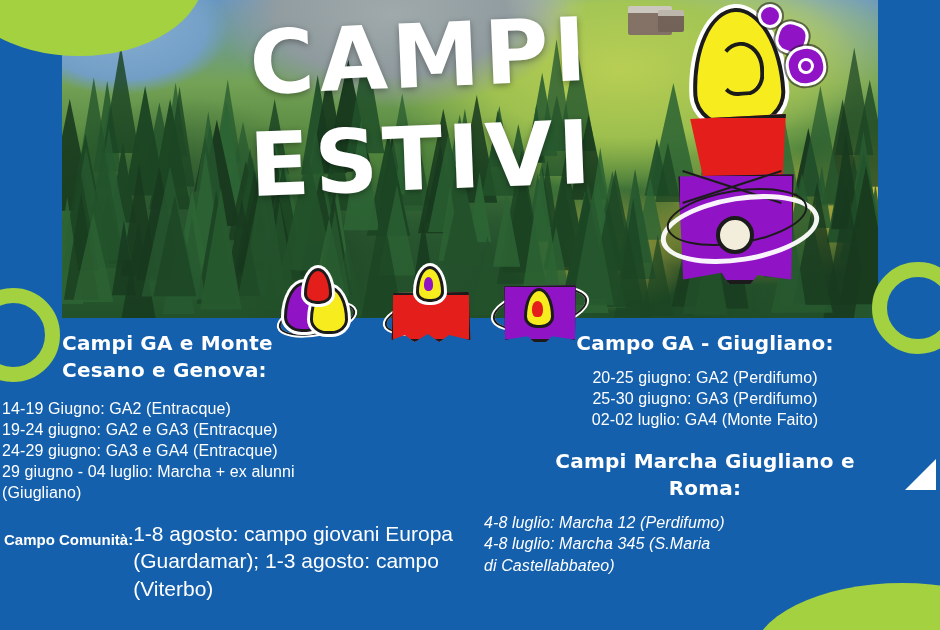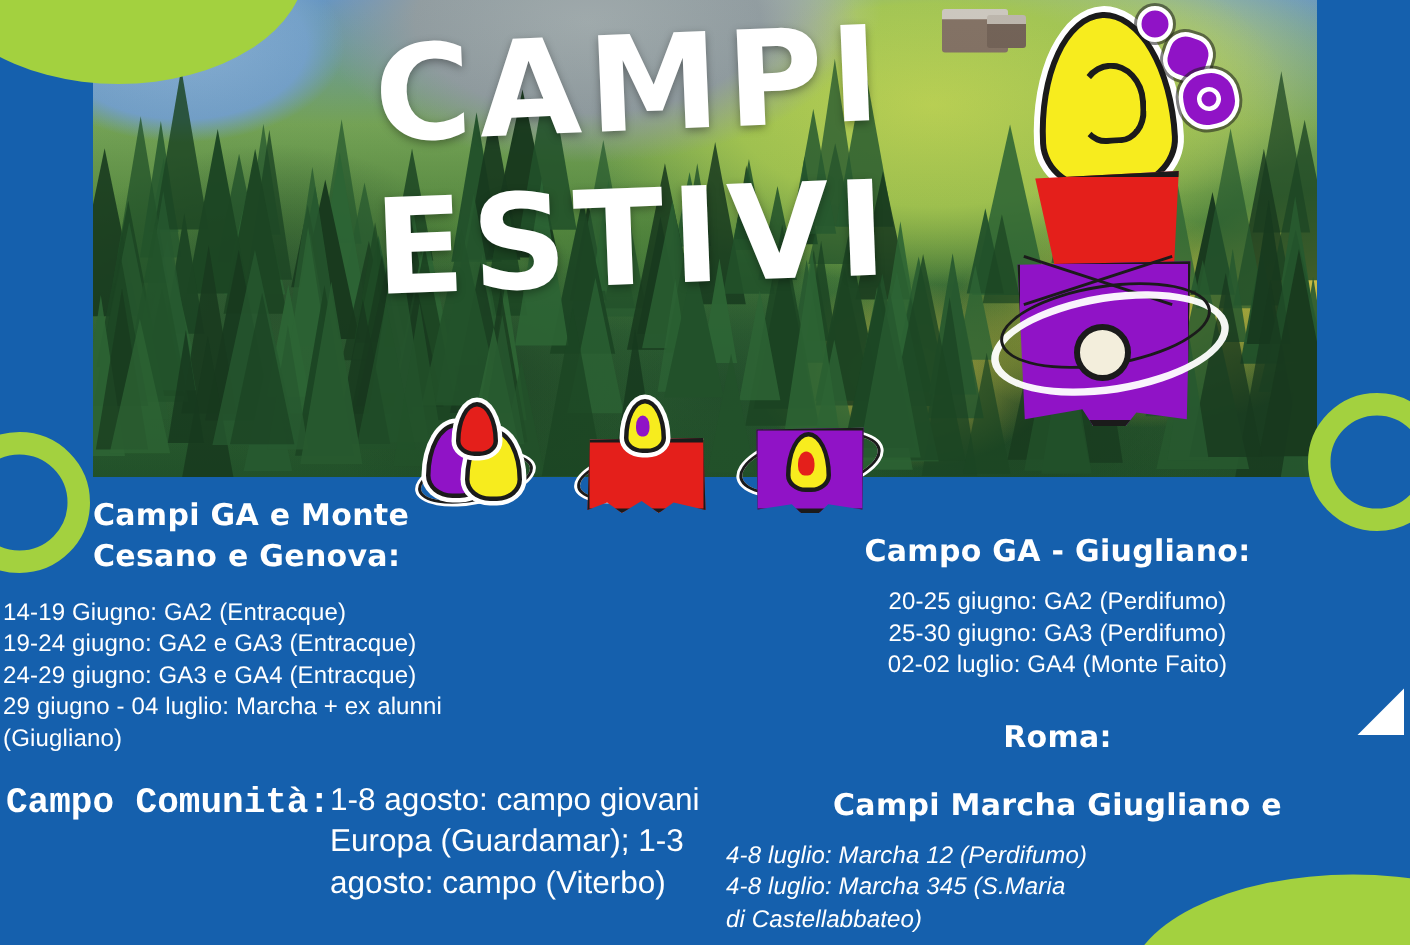--- a/index.html
+++ b/index.html
@@ -218,29 +218,29 @@
   }
   .line{
     font-family:"Liberation Sans", sans-serif;font-weight:400;
     font-size:16px;line-height:1.32;letter-spacing:.1px;
   }
   .col-left{left:0;top:330px;width:470px;}
   .col-left .head{padding-left:62px;}
   .col-left .lines{margin-top:14px;padding-left:2px;}
   .comunita{margin-top:16px;display:flex;align-items:flex-start;padding-left:4px;}
   .comunita .lbl{
-    font-family:Liberation Mono, monospace;font-weight:bold;font-size:24px;
-    line-height:1.32;white-space:nowrap;
+    font-family:Liberation Sans, sans-serif;font-weight:bold;font-size:15px;
+    line-height:1.32;white-space:nowrap;margin-top:10px;
   }
   .comunita .txt{
     font-family:"Liberation Sans", sans-serif;font-size:21px;line-height:1.32;
   }
 
   .col-right{left:470px;top:330px;width:470px;}
-  .col-right .head{text-align:center;padding:0 40px;margin-top:24px;}
+  .col-right .head{text-align:center;padding:0 40px;}
   .col-right .lines-c{margin-top:10px;text-align:center;}
   .col-right .head2{margin-top:18px;text-align:center;padding:0 40px;}
   .col-right .lines-l{margin-top:10px;padding-left:14px;font-style:italic;}
 </style>
 </head>
 <body>
 
 <div id="poster">
 
   <div class="photo">
@@ -487,22 +487,22 @@
     </div>
   </div>
 
   <div class="col col-right">
     <div class="head">Campo GA - Giugliano:</div>
     <div class="lines-c">
       <div class="line">20-25 giugno: GA2 (Perdifumo)</div>
       <div class="line">25-30 giugno: GA3 (Perdifumo)</div>
       <div class="line">02-02 luglio: GA4 (Monte Faito)</div>
     </div>
+    <div class="head head2">Campi Marcha Giugliano e</div>
     <div class="head">Roma:</div>
-    <div class="head head2">Campi Marcha Giugliano e</div>
     <div class="lines-l">
       <div class="line">4-8 luglio: Marcha 12 (Perdifumo)</div>
       <div class="line">4-8 luglio: Marcha 345 (S.Maria</div>
       <div class="line">di Castellabbateo)</div>
     </div>
   </div>
 
 </div>
 
 </body></html>

